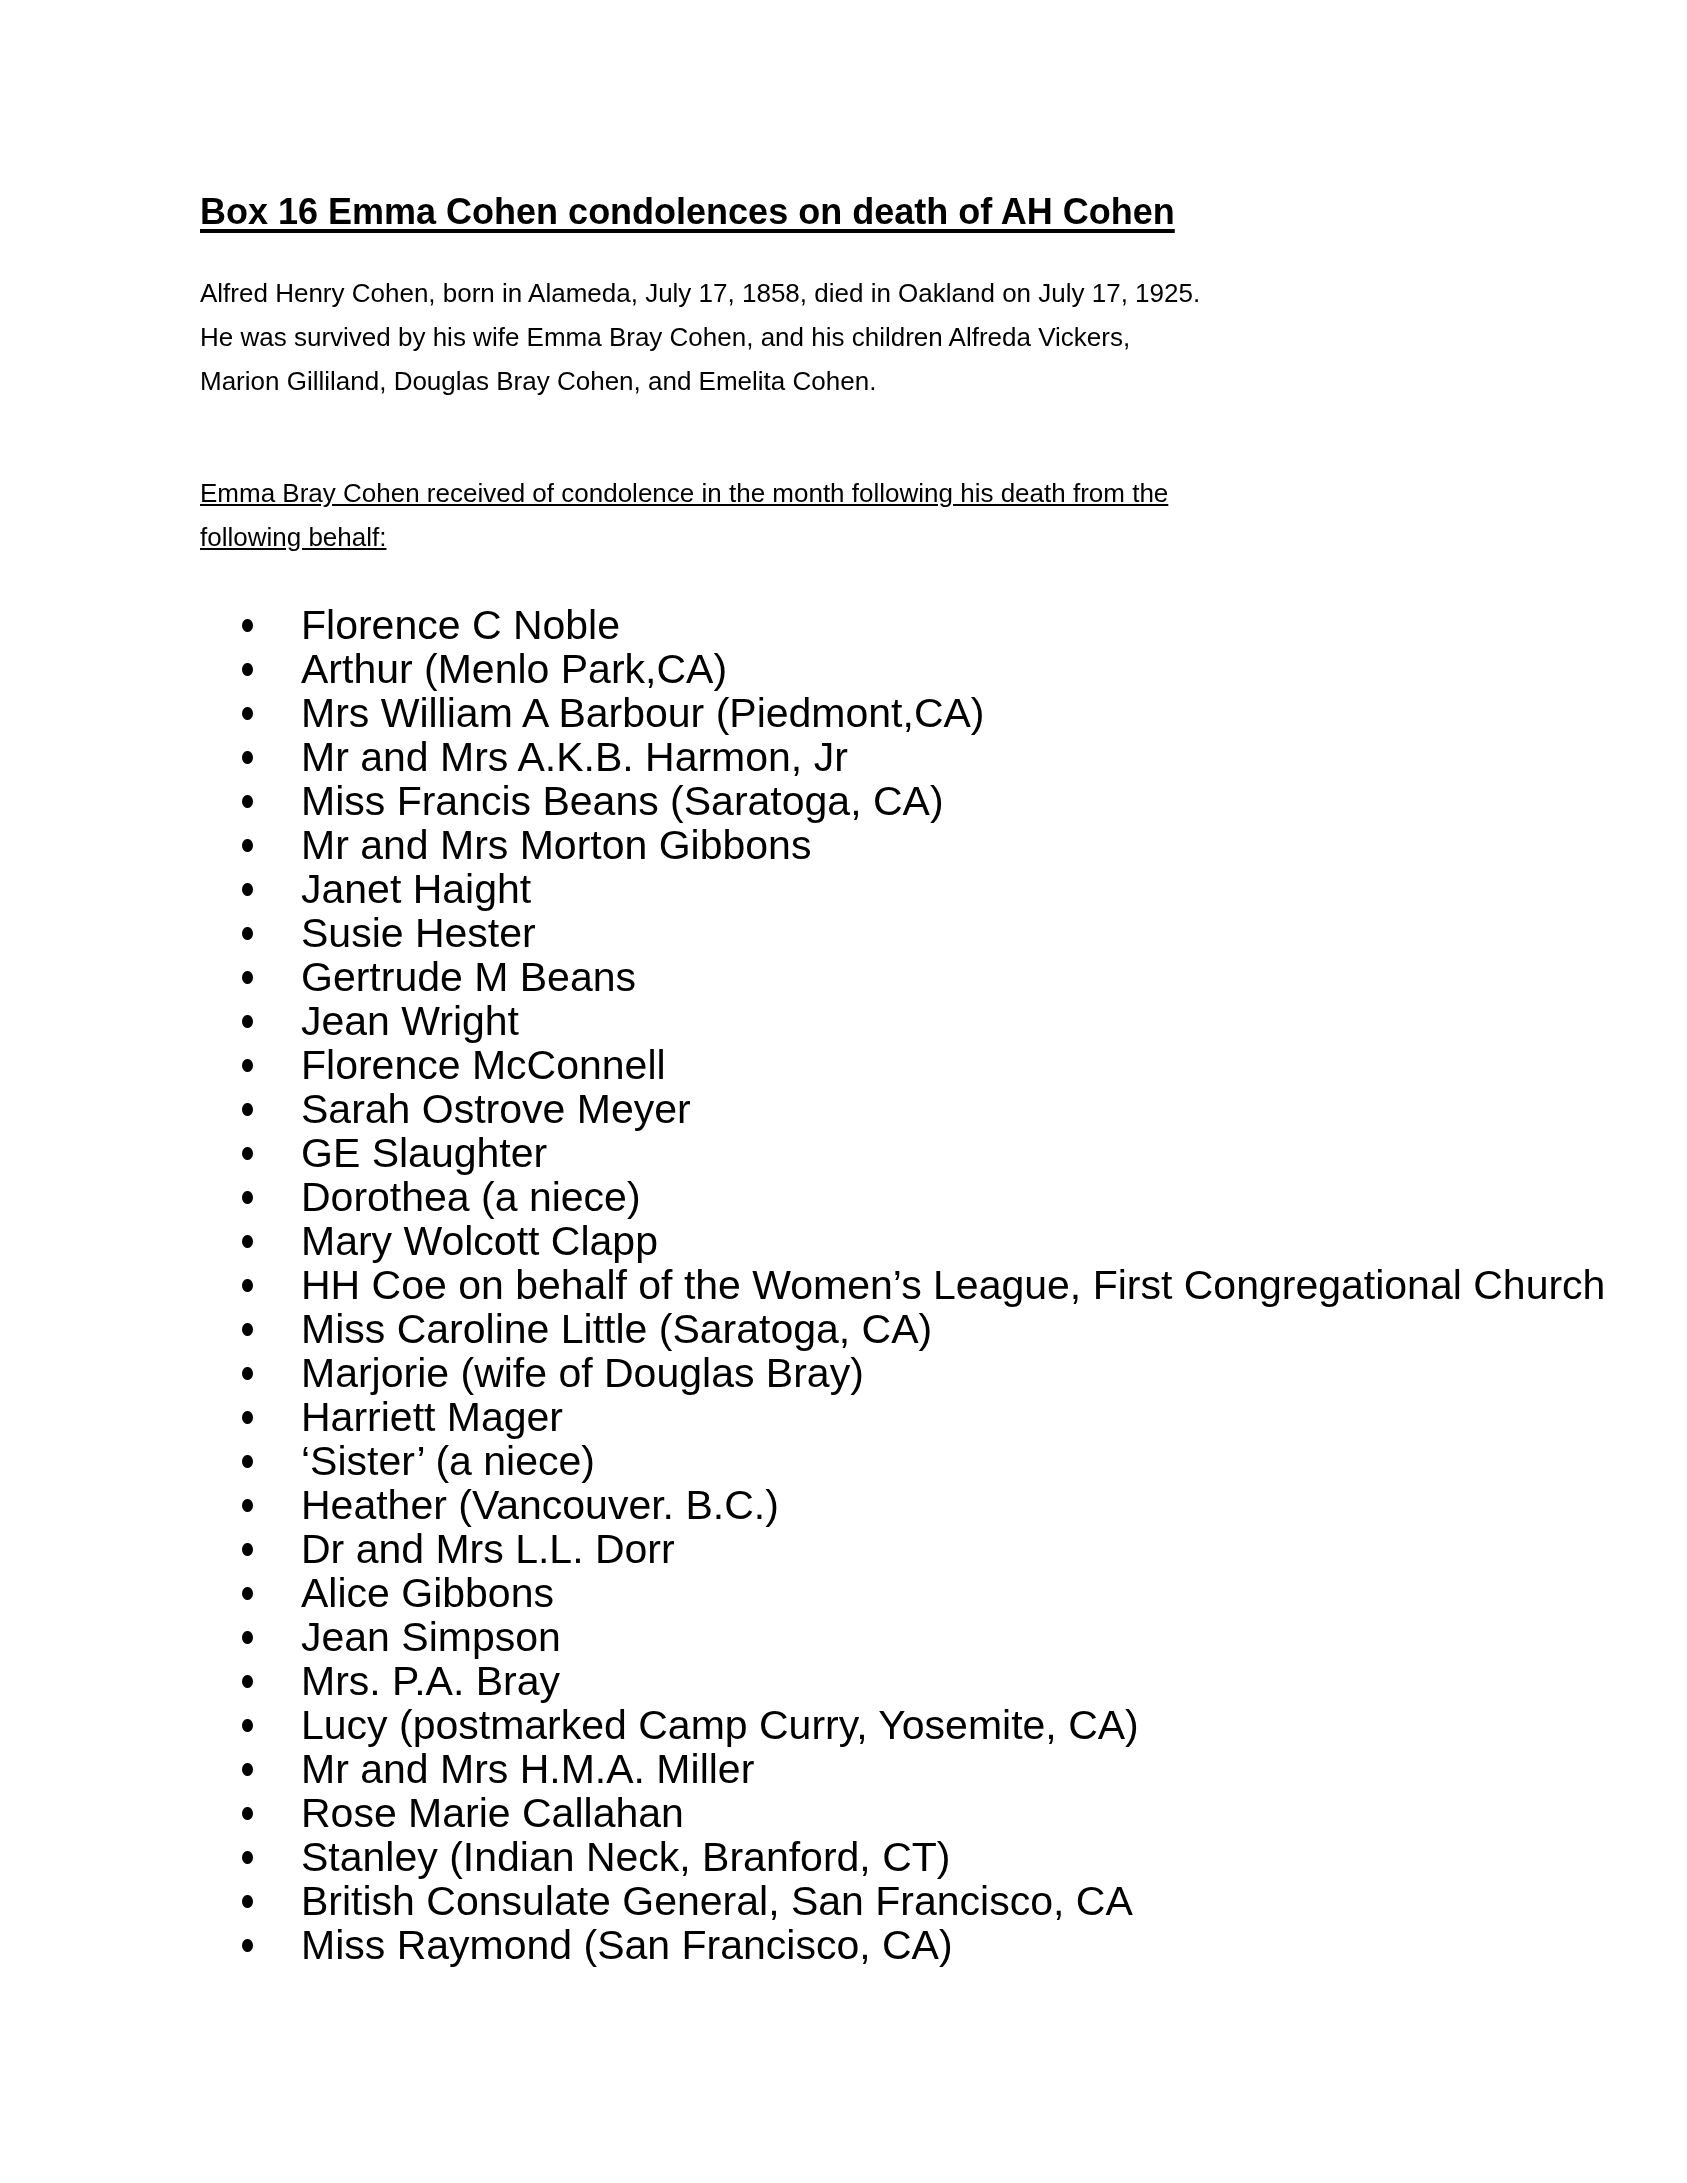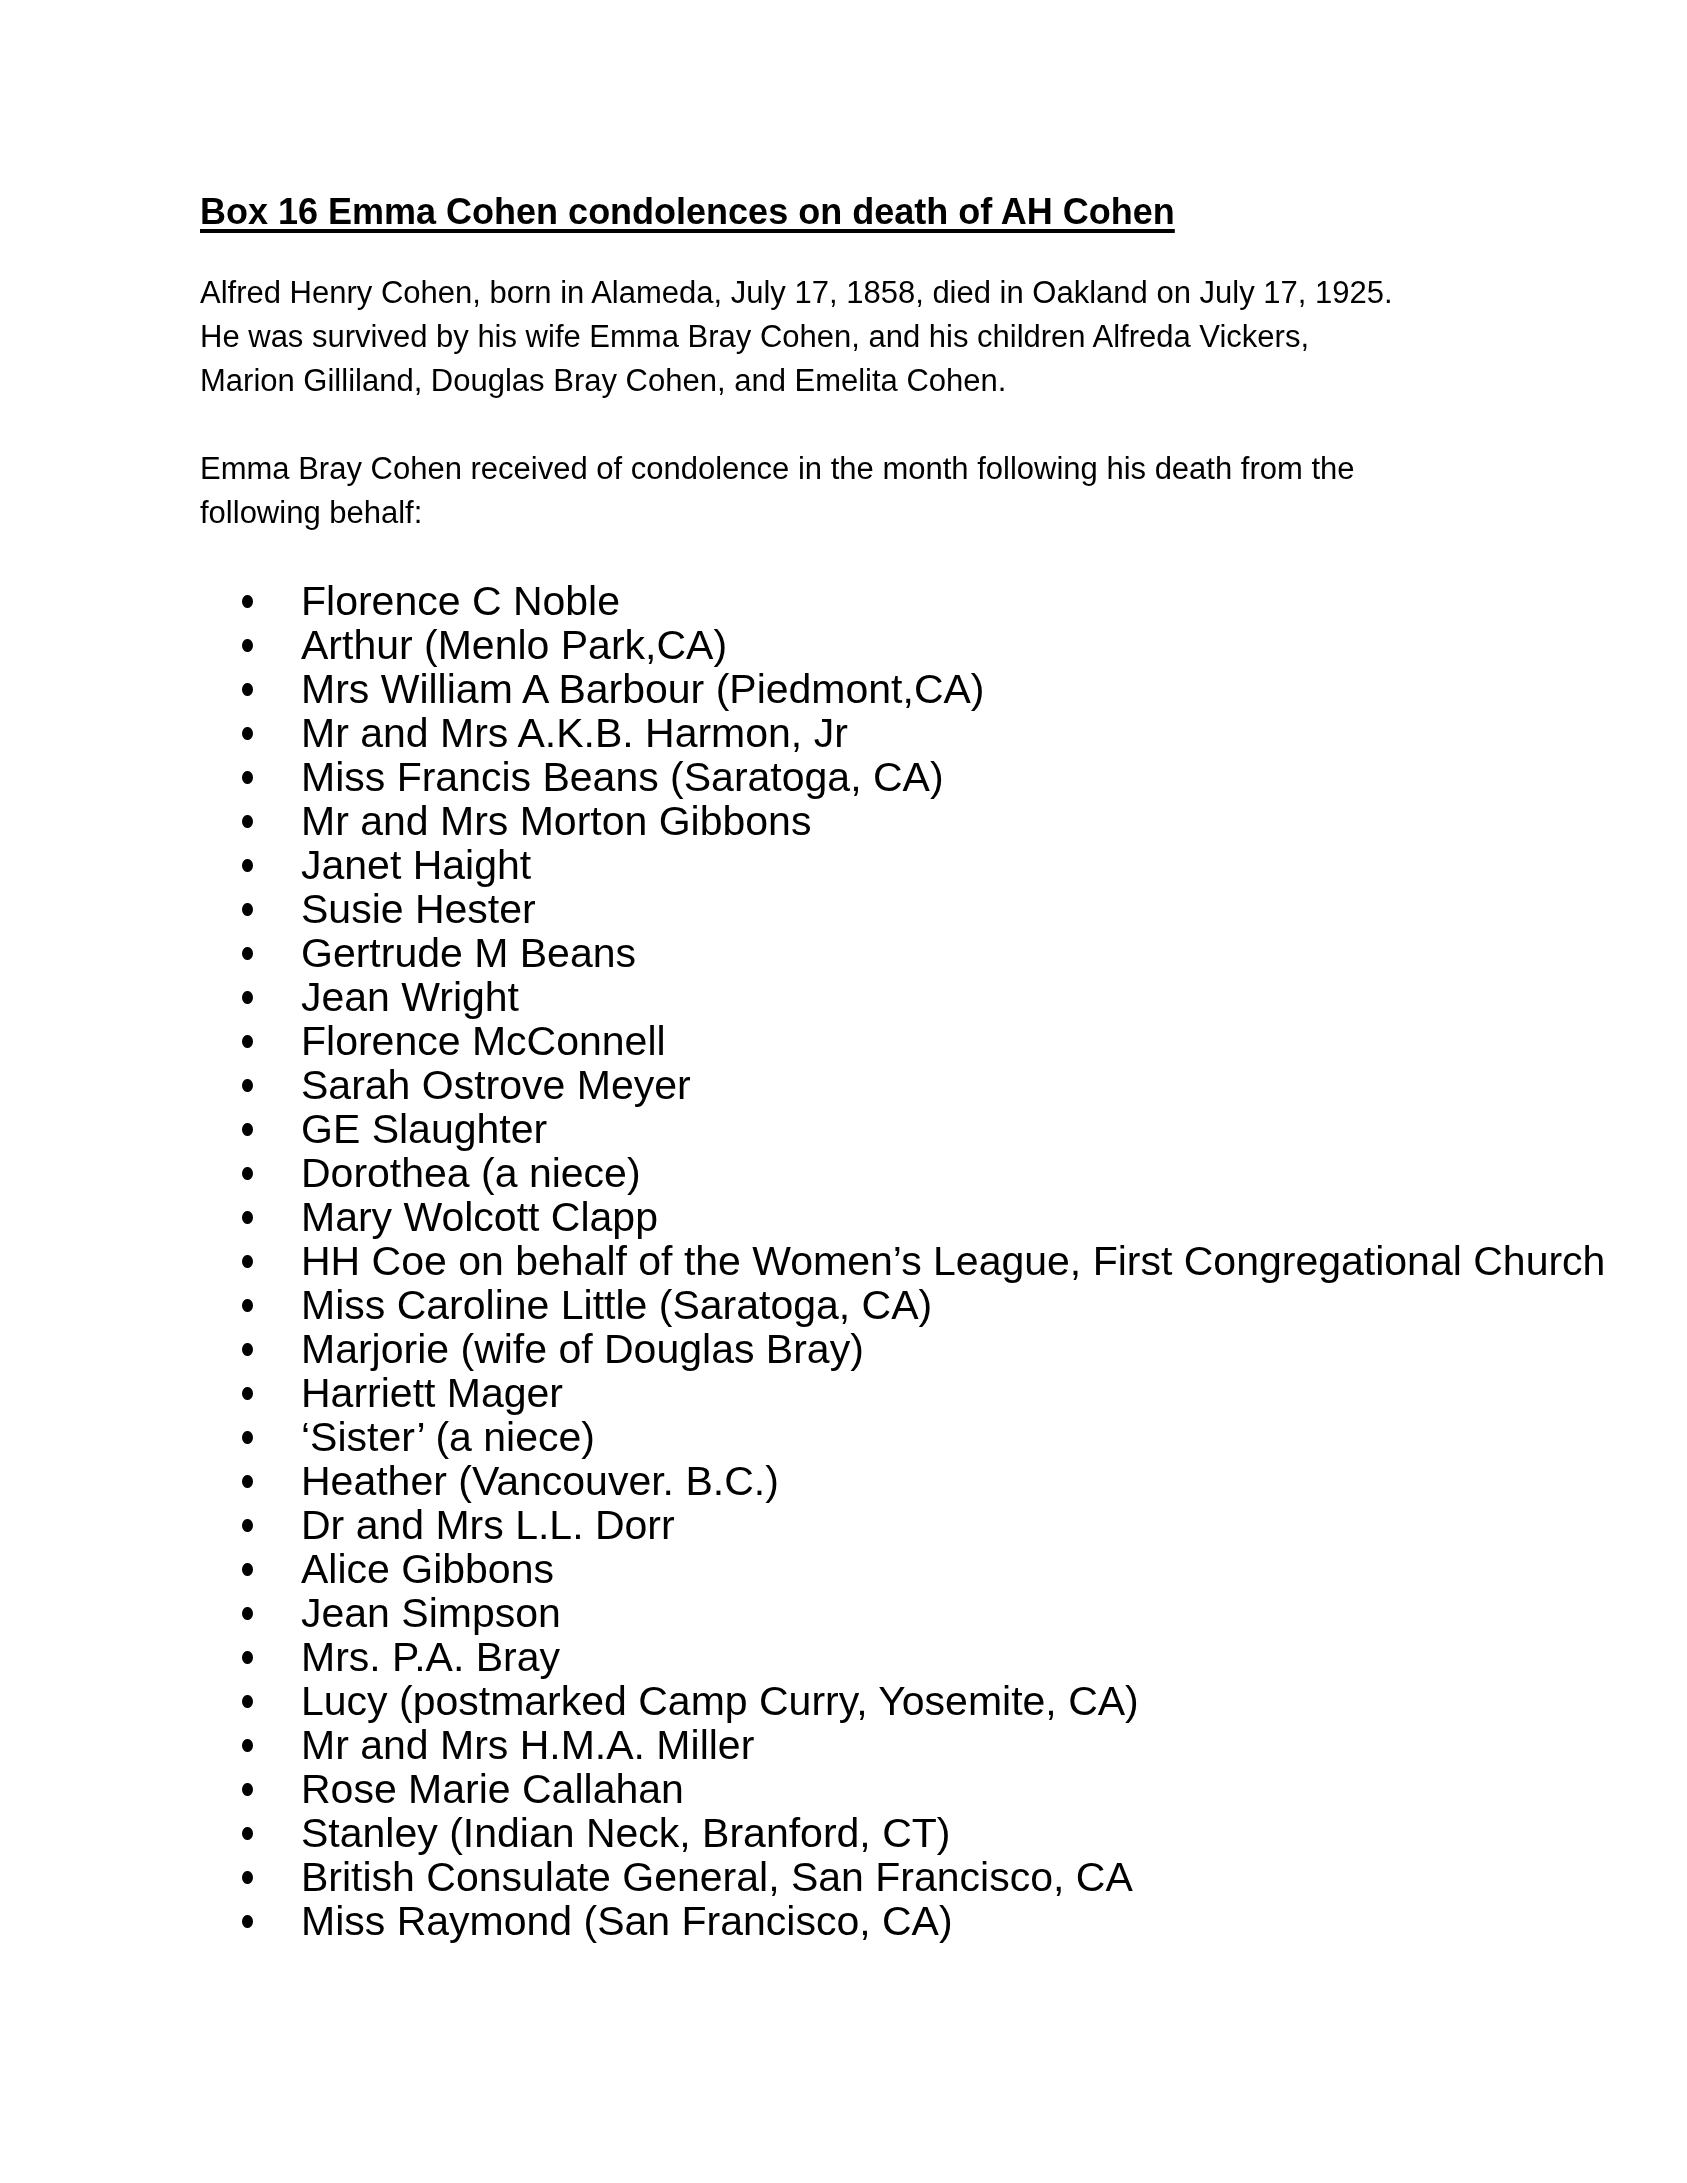--- a/index.html
+++ b/index.html
@@ -25,26 +25,26 @@
       font-weight: bold;
       font-size: 36px;
       line-height: 44px;
       text-decoration: underline;
       text-decoration-thickness: 3.5px;
       text-underline-offset: 4.9px;
       margin: 0;
       white-space: nowrap;
     }
     .para {
-      font-size: 31px;
+      font-size: 26px;
       line-height: 44px;
       margin: 0;
     }
     .para.p1 { margin-top: 37px; }
-    .para.p2 { margin-top: 44px; }
+    .para.p2 { margin-top: 68px; text-decoration: underline; }
     .list {
       list-style: none;
       margin: 44px 0 0 0;
       padding: 0;
     }
     .list li {
       position: relative;
       font-size: 41px;
       line-height: 44px;
       padding-left: 101px;

